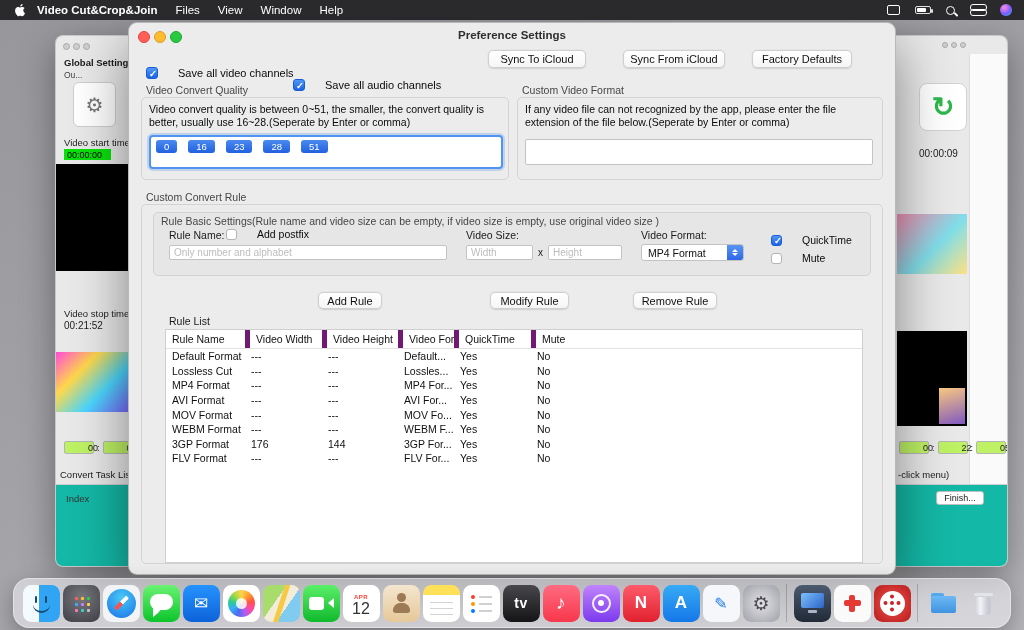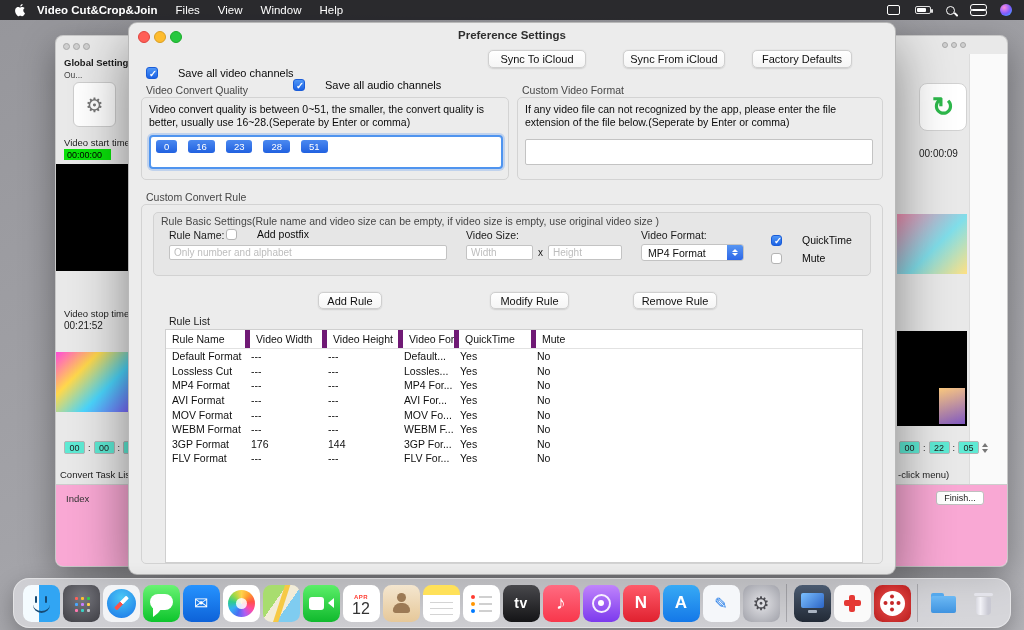--- a/index.html
+++ b/index.html
@@ -33,24 +33,24 @@
   #left-window { left:55px; top:35px; width:84px; height:532px; }
   #right-window { left:880px; top:35px; width:128px; height:532px; }
   .gray-dot { position:absolute; width:7px; height:7px; border-radius:50%; background:#cfcfcf; border:1px solid #a8a8a8; }
   .small-lbl { position:absolute; font-size:9.5px; color:#1c1c1c; white-space:nowrap; }
   .green-badge { position:absolute; background:#0ae10a; color:#000; font-size:9px; display:flex; align-items:center; padding-left:3px; }
   .blackbox { position:absolute; background:#000; }
   .thumb { position:absolute; }
   .gearbox { position:absolute; left:17px; top:46px; width:43px; height:45px; background:#fff;
     border:1px solid #cecece; border-radius:6px; display:flex; align-items:center; justify-content:center;
     font-size:20px; color:#777; }
-  .wpanel { position:absolute; left:0; width:100%; background:#f9a8d4; border-top:1px solid #cdcdcd; }
+  .wpanel { position:absolute; left:0; width:100%; background:#14b8a6; border-top:1px solid #cdcdcd; }
   .step { position:absolute; display:flex; align-items:center; }
-  .sbox { width:21px; height:13px; background:#5eead4; border:1px solid #b5b5b5; border-radius:2px;
-    font-size:9px; color:#222; display:flex; align-items:center; justify-content:center; }
+  .sbox { width:21px; height:13px; background:#bef264; border:1px solid #b5b5b5; border-radius:2px;
+    font-size:9px; color:#222; display:flex; align-items:center; justify-content:center;padding-left:28px; }
   .scolon { font-size:9px; margin:0 3px; color:#222; }
   .sarrows { display:flex; flex-direction:column; align-items:center; gap:2px; margin-left:3px; }
   .sarrows i { display:block; width:0; height:0; border-left:3px solid transparent; border-right:3px solid transparent; }
   .sarrows .up { border-bottom:4px solid #777; }
   .sarrows .dn { border-top:4px solid #777; }
   .syncbox { position:absolute; left:38px; top:47px; width:48px; height:48px; background:#fff;
     border:1px solid #d2d2d2; border-radius:8px; display:flex; align-items:center; justify-content:center;
     color:#2db84b; font-size:27px; font-weight:700; }
   .rw-strip { position:absolute; left:88px; top:18px; width:39px; height:509px; background:#fafafa; border-left:1px solid #dcdcdc; }
   .mini-btn { position:absolute; background:#fff; border:1px solid #bfbfbf; border-radius:3px;

